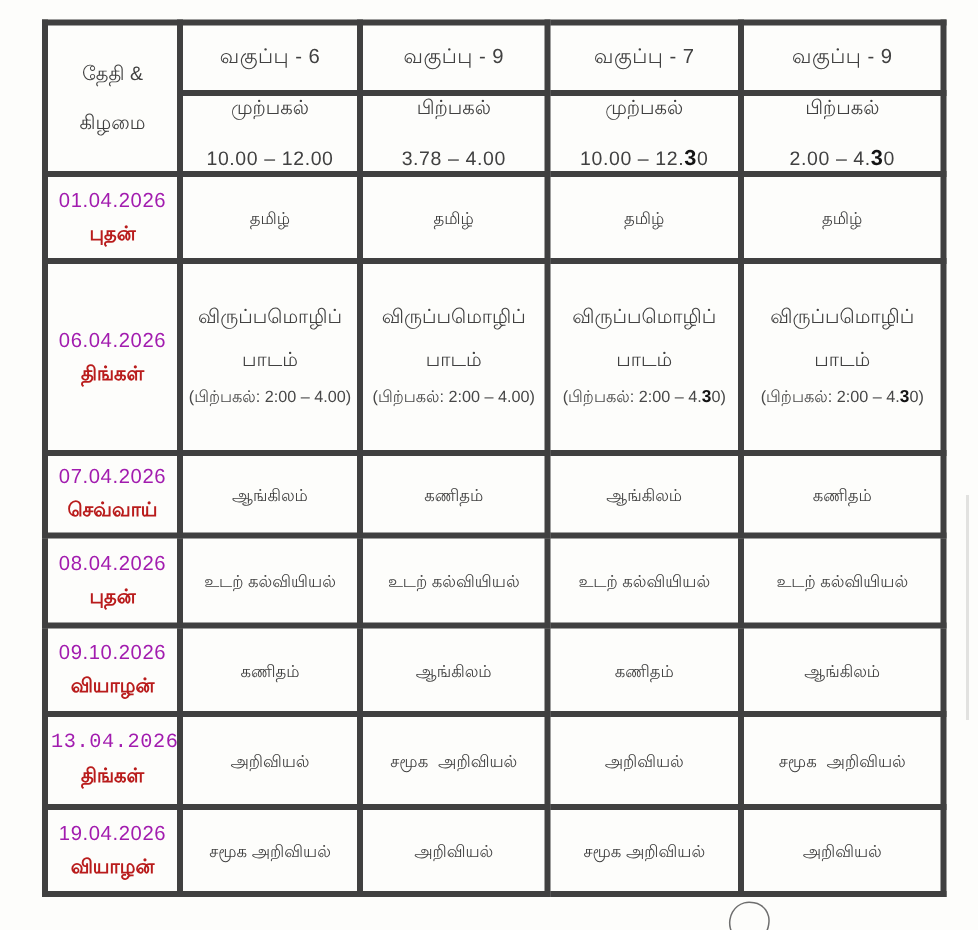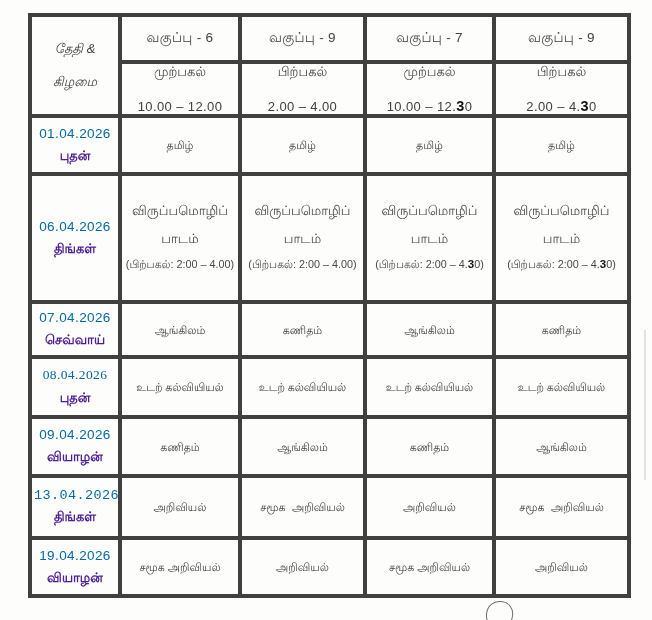--- a/index.html
+++ b/index.html
@@ -29,42 +29,42 @@
   col.c-6 { width: 120px; }
   col.c-7 { width: 125px; }
   col.c-8 { width: 129px; }
   col.c-9 { width: 135px; }
   
   tr.r-class  { height: 47px; }
   tr.r-time   { height: 50px; }
   tr.r-b1 { height: 58px; }
   tr.r-b2 { height: 128px; }
   tr.r-b3 { height: 55px; }
-  tr.r-b4 { height: 60px; font-family: Liberation Serif, serif; }
+  tr.r-b4 { height: 60px; }
   tr.r-b5 { height: 59px; }
   tr.r-b6 { height: 62px; font-family: Liberation Mono, monospace; }
   tr.r-b7 { height: 58px; }
 
-  .datehead div { line-height: 1.1; font-style: italic; }
+  .datehead div { line-height: 1.1; }
   .datehead .l1 { margin-bottom: 18px; }
   .classname { font-size: 13.5px; letter-spacing: 0.3px; }
   .sess-label { margin-bottom: 17px; }
   .sess-time { letter-spacing: 0.4px; }
   .hand {
     color: #141414;
     font-weight: bold;
     font-size: 14.5px;
   }
   .datecell .date {
     font-size: 13.5px;
     letter-spacing: 0.4px;
     margin-bottom: 7px;
-    color: #0369a1;
-  }
-  .datecell .day { font-size: 13px; font-weight: 600; color: #4c1d95; }
+    color: #a21caf;
+  }
+  .datecell .day { font-size: 13px; font-weight: 600; color: #b91c1c; }
   .subject { white-space: nowrap; font-size: 11px; }
   .subj2 { line-height: 1.1; }
   .subj2 .sl { margin-bottom: 14px; }
   .note {
     font-size: 10.8px;
     margin-top: 12px;
     white-space: nowrap;
     color: #474747;
   }
   .note .hand { font-size: 11.5px; }
@@ -108,21 +108,21 @@
     <td><span class="classname">வகுப்பு - 9</span></td>
   </tr>
 
   <tr class="r-time">
     <td>
       <div class="sess-label">முற்பகல்</div>
       <div class="sess-time"><span>10.00 – 12.00</span><span class="hand"></span><span></span></div>
     </td>
     <td>
       <div class="sess-label">பிற்பகல்</div>
-      <div class="sess-time"><span>2.00 – 4.00</span><span class="hand"></span><span></span></div>
+      <div class="sess-time"><span>3.78 – 4.00</span><span class="hand"></span><span></span></div>
     </td>
     <td>
       <div class="sess-label">முற்பகல்</div>
       <div class="sess-time"><span>10.00 – 12.</span><span class="hand">3</span><span>0</span></div>
     </td>
     <td>
       <div class="sess-label">பிற்பகல்</div>
       <div class="sess-time"><span>2.00 – 4.</span><span class="hand">3</span><span>0</span></div>
     </td>
   </tr>
@@ -190,21 +190,21 @@
       <div class="day">புதன்</div>
     </td>
     <td><span class="subject">உடற் கல்வியியல்</span></td>
     <td><span class="subject">உடற் கல்வியியல்</span></td>
     <td><span class="subject">உடற் கல்வியியல்</span></td>
     <td><span class="subject">உடற் கல்வியியல்</span></td>
   </tr>
 
   <tr class="r-b5">
     <td class="datecell">
-      <div class="date">09.04.2026</div>
+      <div class="date">09.10.2026</div>
       <div class="day">வியாழன்</div>
     </td>
     <td><span class="subject">கணிதம்</span></td>
     <td><span class="subject">ஆங்கிலம்</span></td>
     <td><span class="subject">கணிதம்</span></td>
     <td><span class="subject">ஆங்கிலம்</span></td>
   </tr>
 
   <tr class="r-b6">
     <td class="datecell">

